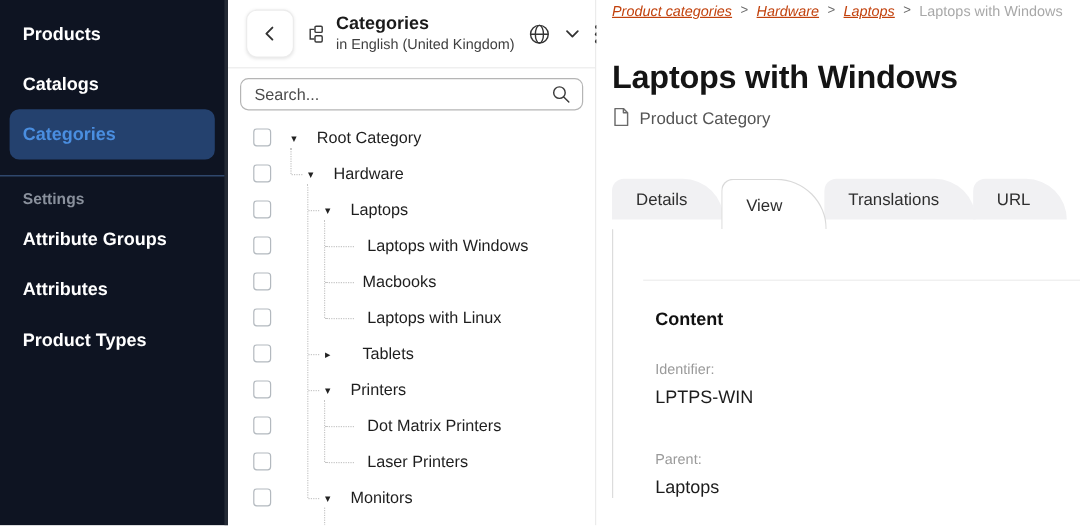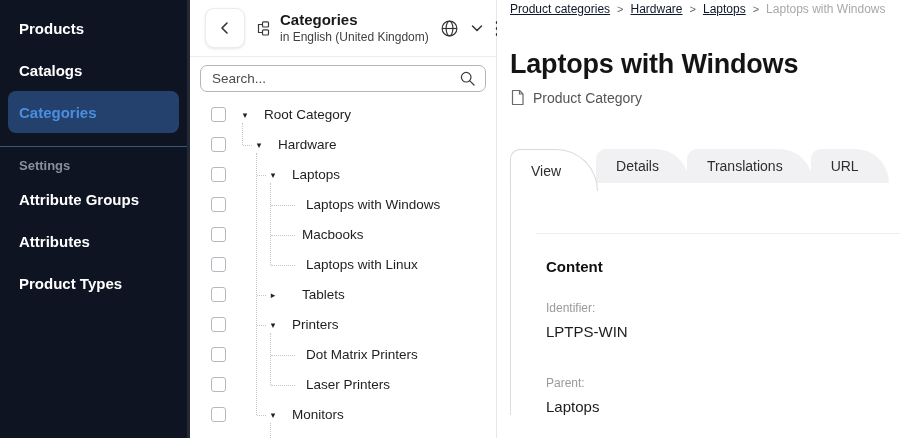--- a/index.html
+++ b/index.html
@@ -36,21 +36,21 @@
   .tree-row { position:absolute; left:0; right:0; height:30px; }
   .tree-check { position:absolute; left:21px; top:7px; width:15px; height:15px; border:1px solid #b3b9bf; border-radius:3px; background:#fff; cursor:pointer; }
   .tree-expander { position:absolute; top:0; width:14px; height:30px; line-height:30px; text-align:center; font-size:9px; color:#222; cursor:pointer; }
   .tree-label { position:absolute; top:0; height:30px; line-height:30px; font-size:13.5px; color:#1e1e1e; white-space:nowrap; cursor:pointer; }
   .tree-stub { position:absolute; top:15px; border-top:1px dotted #c6c6c6; }
   .tree-vline { position:absolute; border-left:1px dotted #c6c6c6; width:0; }
 
   
   .detail-panel { flex:1; padding:2px 0 0 13px; position:relative; overflow:hidden; background:#fff; }
   .breadcrumb { font-size:12px; display:flex; align-items:center; gap:7px; white-space:nowrap; }
-  .breadcrumb .bc-link { color:#0f172a; text-decoration:underline; cursor:pointer; }
+  .breadcrumb .bc-link { color:#c2410c; text-decoration:underline; cursor:pointer;font-style:italic; }
   .breadcrumb .bc-current { color:#a8a8a8; }
   .breadcrumb .bc-sep { color:#666; font-size:11px; }
   .page-title { font-size:27px; font-weight:700; color:#141414; margin:33px 0 0; letter-spacing:-0.2px; }
   .type-row { display:flex; align-items:center; gap:8px; margin-top:9px; color:#545454; font-size:14px; }
 
   .tabs { display:flex; align-items:flex-start; margin-top:43px; height:42px; position:relative; }
   .tab { height:34px; background:#f1f1f3; border-radius:10px 34px 0 0; padding:0 30px 0 20px;
          display:flex; align-items:center; font-size:14px; color:#2e2e2e; margin-right:-2px; cursor:pointer; position:relative; white-space:nowrap; }
   .tab.active { height:42px; background:#fff; border:1px solid #d9d9d9; border-bottom:none; border-radius:10px 42px 0 0; padding-right:36px; }
 
@@ -238,22 +238,22 @@
           <g fill="none" stroke="#6a6a6a" stroke-width="1.2" stroke-linejoin="round">
             <path d="M2.5,1.5 h7 l3.5,3.5 v10.5 h-10.5 z"></path>
             <polyline points="9.5,1.5 9.5,5 13,5"></polyline>
           </g>
         </svg>
       </span>
       <span>Product Category</span>
     </div>
 
     <div class="tabs" id="tabs">
+        <div class="tab" style="z-index: 29;">Details</div>
         <div class="tab active" style="z-index: 30;">View</div>
-        <div class="tab" style="z-index: 29;">Details</div>
         <div class="tab" style="z-index: 28;">Translations</div>
         <div class="tab" style="z-index: 27;">URL</div>
       </div>
 
     <div class="tab-content">
       <hr class="section-hr">
       <h3 class="content-h">Content</h3>
       <div id="fields">
           <div class="field">
             <div class="field-label">Identifier:</div>

